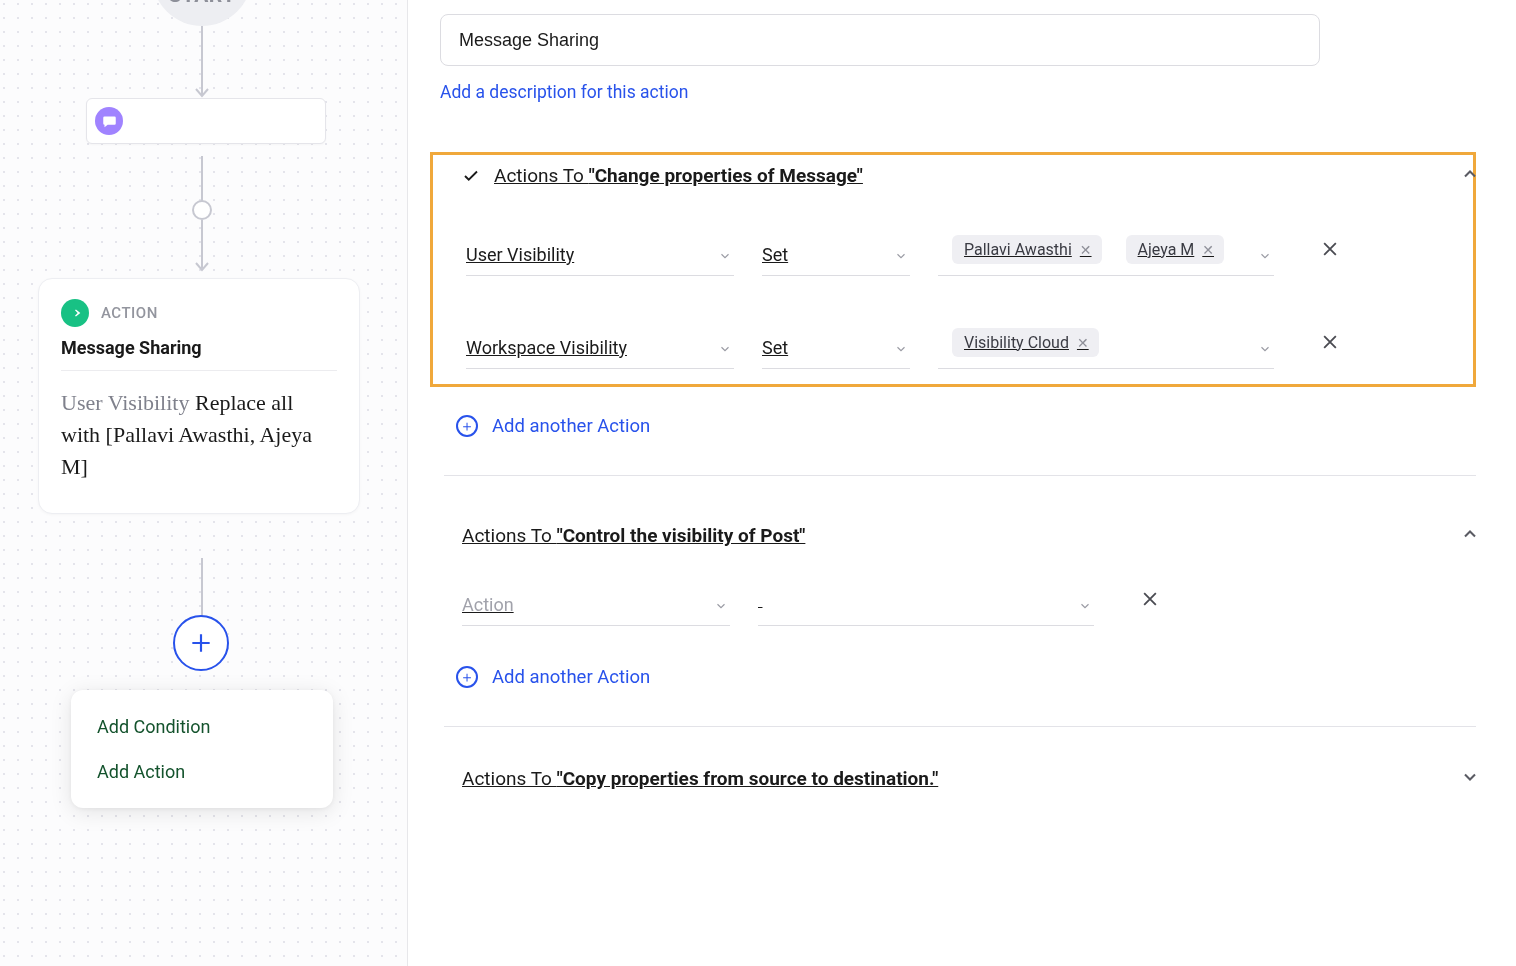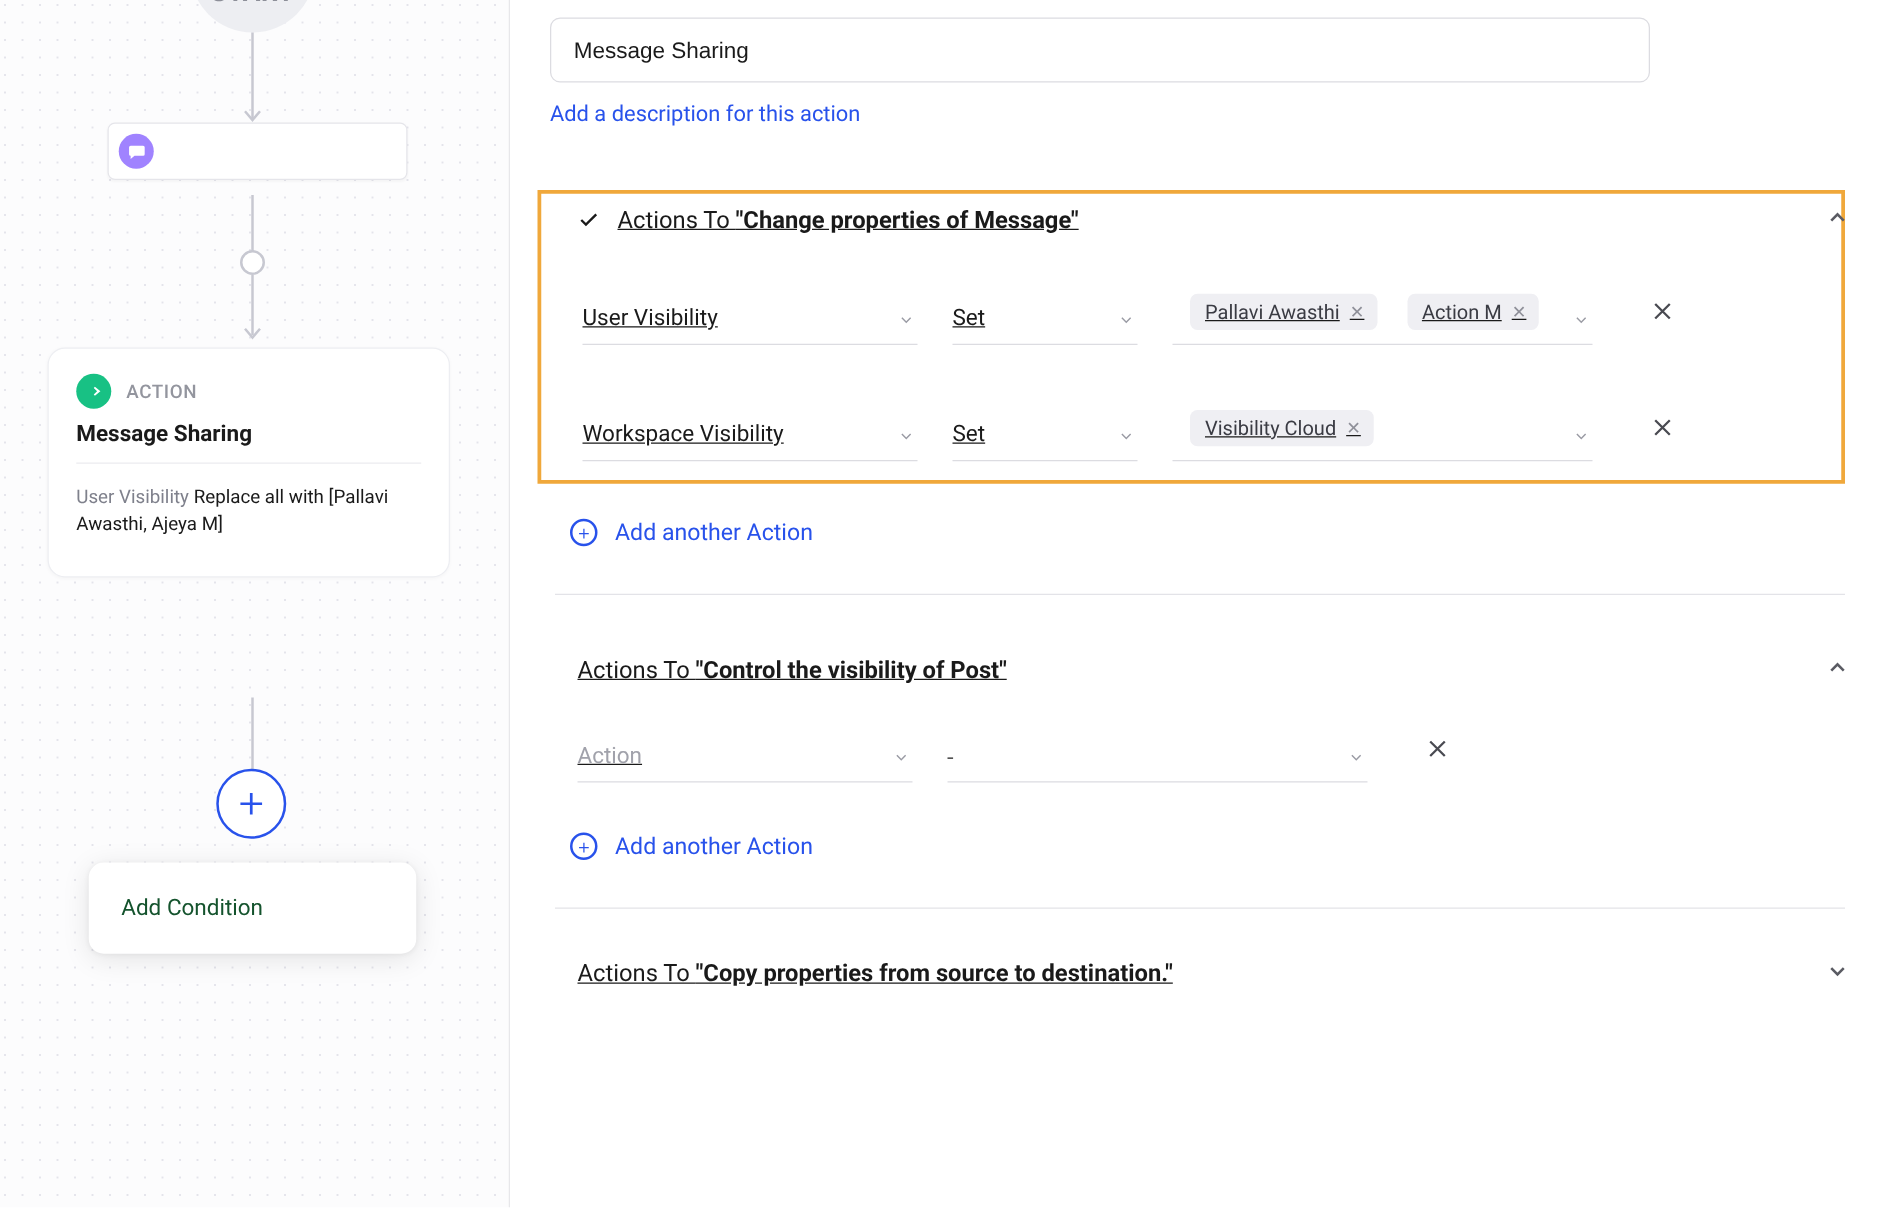--- a/index.html
+++ b/index.html
@@ -139,24 +139,25 @@
     font-weight: 700;
     color: #1a1a1a;
     margin-bottom: 12px;
   }
   .action-divider {
     border: none;
     border-top: 1px solid #ececef;
     margin-bottom: 16px;
   }
   .action-summary {
-    font-size: 15px;
+    font-size: 22px;
     color: #1a1a1a;
     line-height: 1.45;
     margin-bottom: 8px;
+    font-family: Liberation Serif, serif;
   }
   .action-summary .muted { color: #7f818c; }
   .add-btn-circle {
     position: absolute;
     left: 173px;
     top: 615px;
     width: 56px; height: 56px;
     border-radius: 50%;
     border: 2px solid #2852eb;
     background: #fff;
@@ -379,20 +380,21 @@
       <div class="connector-v" style="top:558px;height:58px"></div>
 
       <div class="add-btn-circle">
         <svg width="26" height="26" viewBox="0 0 24 24">
             <path stroke="currentColor" stroke-width="2" d="M12 4v16M4 12h16"></path>
           </svg>
       </div>
 
       <div class="add-popover">
         <div class="popover-item">Add Condition</div>
+        <div class="popover-item">Add Action</div>
       </div>
     </div>
   </div>
 
   <div class="panel">
     <input class="name-input" type="text" value="Message Sharing" style="">
     <span class="desc-link">Add a description for this action</span>
 
     
     <div class="actions-block">
@@ -431,21 +433,21 @@
               </svg>
             </span>
         </div>
         <div class="field w-val">
           <div class="chips">
             <span class="chip">
                 <span>Pallavi Awasthi</span>
                 <span class="x">✕</span>
               </span>
             <span class="chip">
-                <span>Action M</span>
+                <span>Ajeya M</span>
                 <span class="x">✕</span>
               </span>
           </div>
           <span class="chev">
               <svg width="14" height="14" viewBox="0 0 24 24">
                 <path fill="none" stroke="currentColor" stroke-width="2" d="M6 9l6 6 6-6"></path>
               </svg>
             </span>
         </div>
         <span class="row-x">

